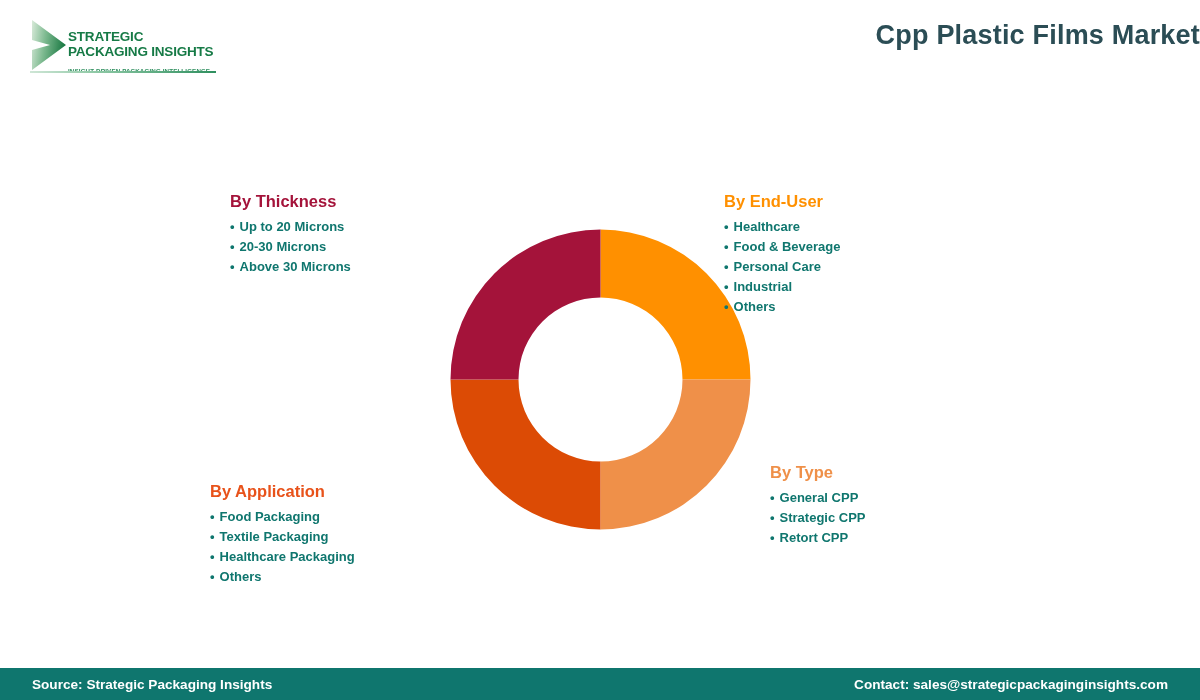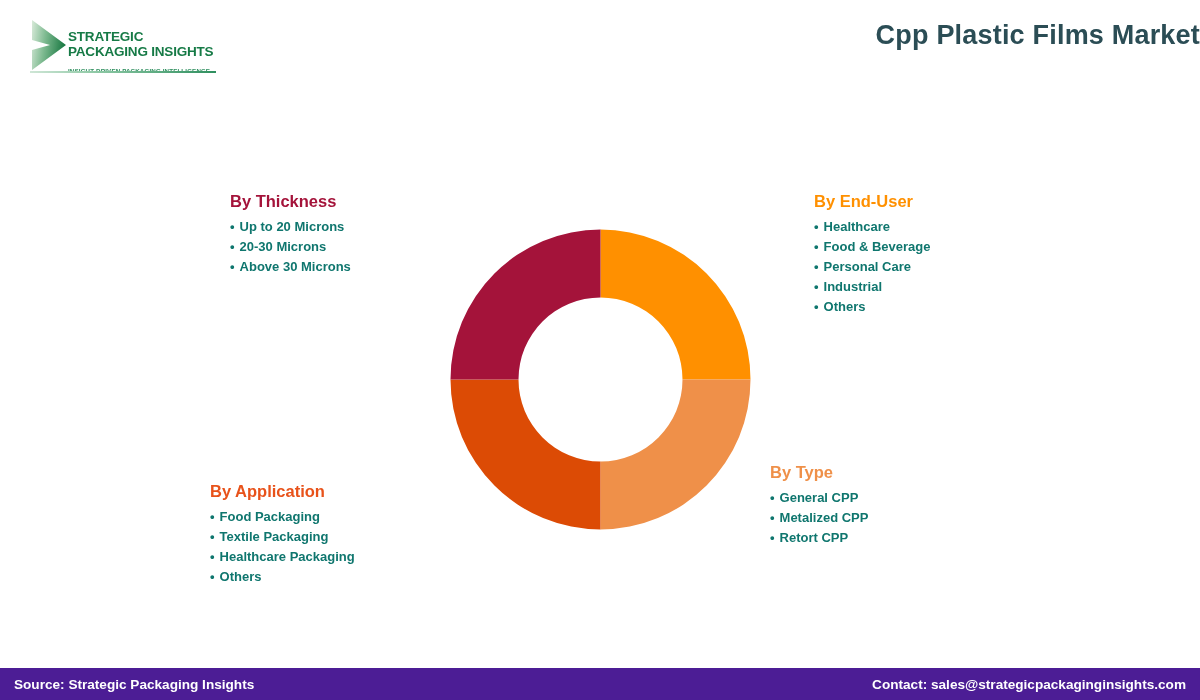--- a/index.html
+++ b/index.html
@@ -113,21 +113,21 @@
 
   .align-right { text-align: left; }
   .align-left  { text-align: left;  }
 
   #group-thickness {
     left: 230px;
     top: 192px;
     width: 202px;
   }
   #group-enduser {
-    left: 814px;
+    left: 724px;
     top: 192px;
     width: 220px;
   }
   #group-application {
     left: 210px;
     top: 482px;
     width: 222px;
   }
   #group-type {
     left: 770px;
@@ -135,26 +135,26 @@
     width: 220px;
   }
 
   
   #footer-bar {
     position: absolute;
     left: 0;
     bottom: 0;
     width: 1200px;
     height: 32px;
-    background: #4c1d95;
+    background: #0f766e;
     display: flex;
     align-items: center;
     justify-content: space-between;
     box-sizing: border-box;
-    padding: 0 14px;
+    padding: 0 32px;
   }
   .footer-text {
     color: #ffffff;
     font-size: 13.6px;
     font-weight: bold;
     white-space: nowrap;
   }
 </style>
 </head>
 <body>
@@ -222,21 +222,21 @@
     <li>Textile Packaging</li>
     <li>Healthcare Packaging</li>
     <li>Others</li>
   </ul>
 </div>
 
 <div class="seg-group align-left" id="group-type">
   <div class="seg-heading" style="color:#ef9049;">By Type</div>
   <ul class="seg-list">
     <li>General CPP</li>
-    <li>Metalized CPP</li>
+    <li>Strategic CPP</li>
     <li>Retort CPP</li>
   </ul>
 </div>
 
 <div id="footer-bar">
   <div class="footer-text">Source: Strategic Packaging Insights</div>
   <div class="footer-text">Contact: sales@strategicpackaginginsights.com</div>
 </div>
 
 </body></html>

